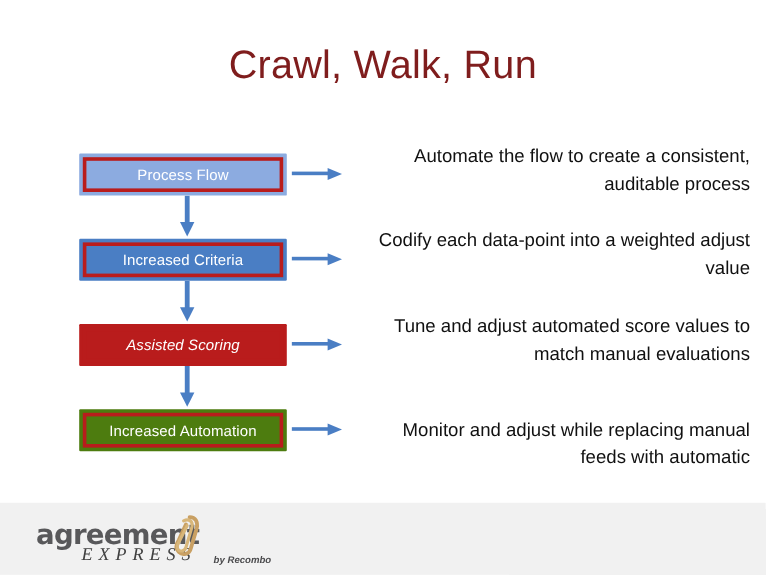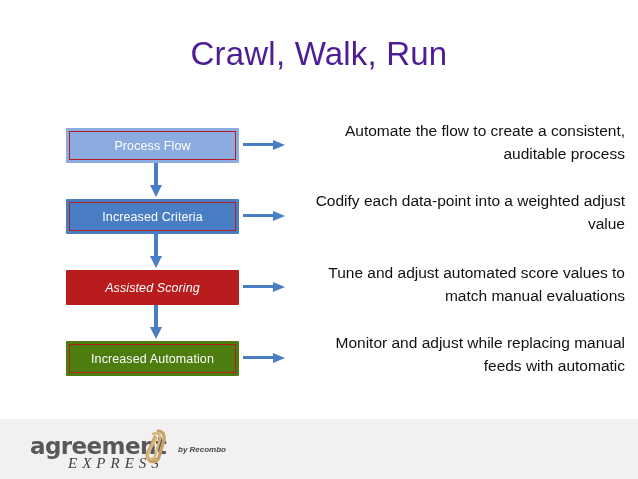--- a/index.html
+++ b/index.html
@@ -17,21 +17,21 @@
 
   
   .slide-title {
     position: absolute;
     left: 0;
     top: 34px;
     width: 638px;
     text-align: center;
     font-size: 33px;
     font-weight: 400;
-    color: #4c1d95;
+    color: #7f1d1d;
     letter-spacing: 0.2px;
     line-height: 40px;
   }
 
   
   .flow-chain {
     position: absolute;
     left: 66px;
     top: 128px;
     width: 173px;
@@ -42,21 +42,21 @@
     width: 173px;
     height: 35px;
     box-sizing: border-box;
     padding: 3px;
     border-radius: 1px;
   }
   .flow-node-inner {
     width: 100%;
     height: 100%;
     box-sizing: border-box;
-    border: 1px solid #b91c1c;
+    border: 3px solid #b91c1c;
     display: flex;
     align-items: center;
     justify-content: center;
   }
   .flow-node-label {
     font-size: 12.5px;
     color: #ffffff;
     font-family: "Liberation Sans", sans-serif;
     white-space: nowrap;
     letter-spacing: 0.1px;
@@ -104,21 +104,21 @@
     width: 318px;
     font-size: 15.5px;
     line-height: 23px;
     color: #111111;
     font-family: "Liberation Sans", sans-serif;
     text-align: right;
   }
   .desc-0 { top: 0px; }
   .desc-1 { top: 70px; }
   .desc-2 { top: 142px; }
-  .desc-3 { top: 212px; }
+  .desc-3 { top: 228px; }
 
   
   .brand-band {
     position: absolute;
     left: 0;
     top: 419px;
     width: 638px;
     height: 60px;
     background: #f1f1f1;
   }
@@ -146,21 +146,21 @@
     font-size: 15px;
     font-style: italic;
     font-weight: normal;
     color: #404040;
     letter-spacing: 5px;
     font-family: "Liberation Serif", serif;
   }
   .brand-by {
     position: absolute;
     left: 148px;
-    top: 16px;
+    top: 33px;
     font-size: 8px;
     font-weight: bold;
     font-style: italic;
     color: #4a4a4c;
     font-family: "Liberation Sans", sans-serif;
   }
   .brand-clip {
     position: absolute;
     left: 108px;
     top: -2px;

